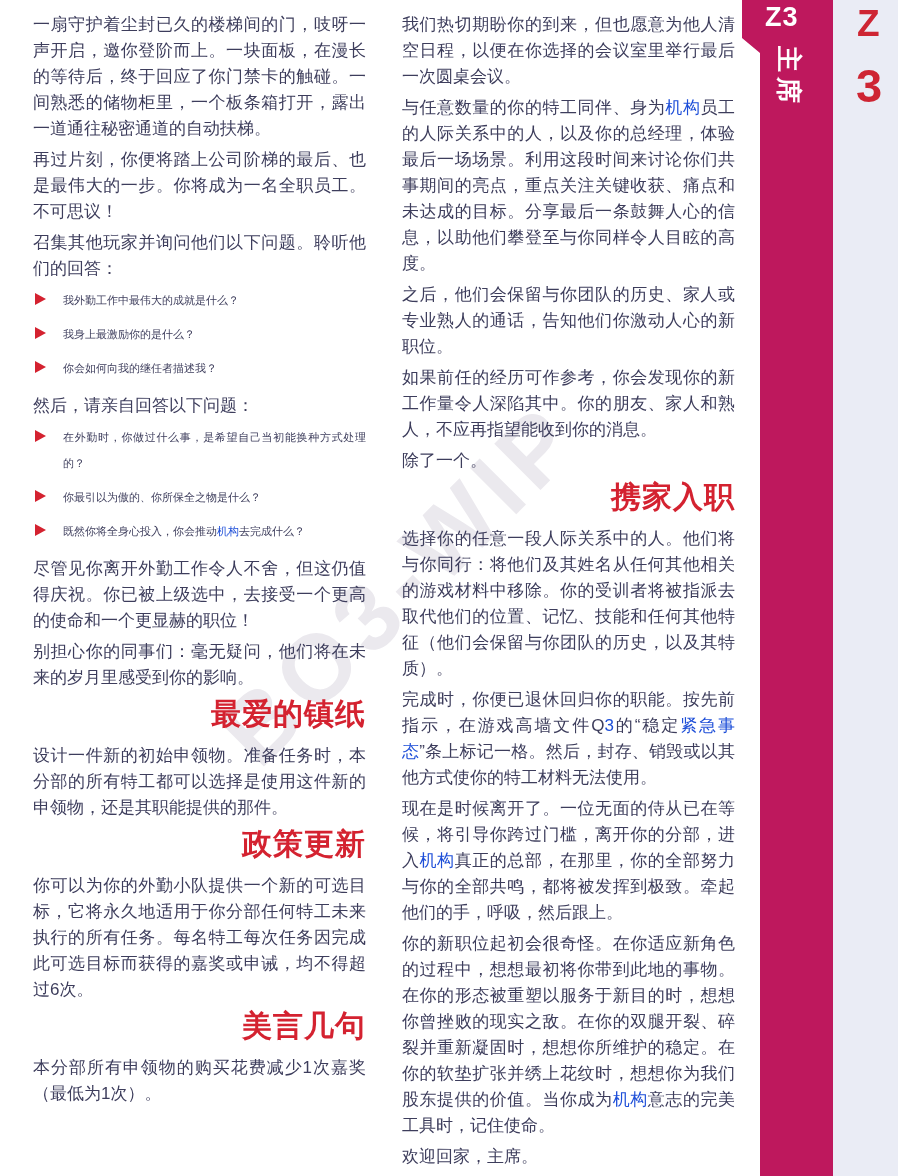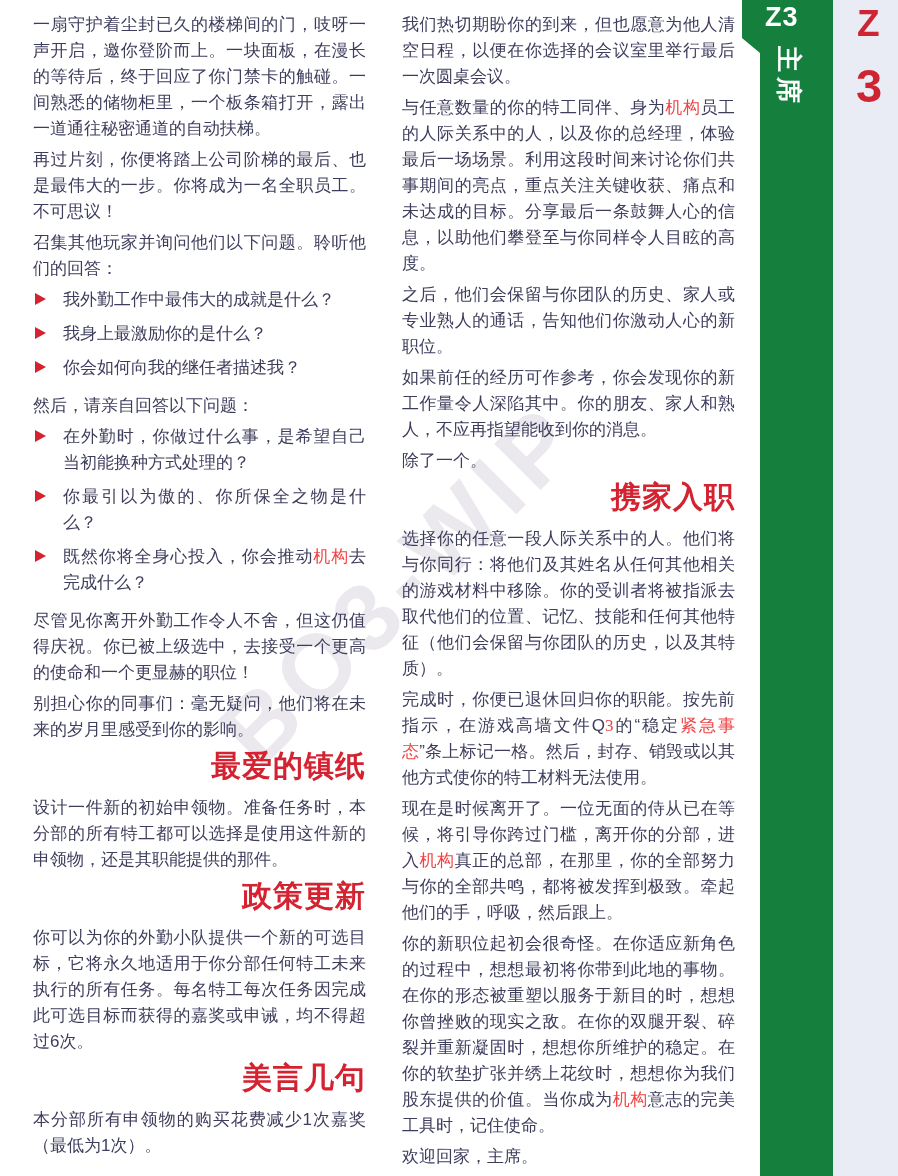--- a/index.html
+++ b/index.html
@@ -63,46 +63,46 @@
 
   ul.bullets {
     list-style: none;
     margin: 4px 0 12px 0;
     padding: 0;
   }
   ul.bullets li {
     position: relative;
     padding-left: 30px;
     margin: 0 0 8px 0;
-    font-size: 17px;
+    font-size: 11px;
     line-height: 26px;
     color: #3d3d5c;
     text-align: justify;
   }
   .tri {
     position: absolute;
     left: 2px;
     top: 6px;
     width: 0;
     height: 0;
     border-left: 11px solid #d42230;
     border-top: 6px solid transparent;
     border-bottom: 6px solid transparent;
   }
 
-  .red-term { color: #ef4444; font-family: Liberation Serif, serif; }
+  .red-term { color: #1d4ed8; }
 
   
   .band {
     position: absolute;
     left: 742px;
     top: 0;
     width: 91px;
     height: 1176px;
-    background: #15803d;
+    background: #be185d;
     clip-path: polygon(18px 53px, 0px 38px, 0px 0px, 91px 0px, 91px 1176px, 18px 1176px);
     z-index: 2;
   }
   .tab-code {
     position: absolute;
     left: 23px;
     top: 2px;
     color: #ffffff;
     font-size: 27px;
     font-weight: bold;

